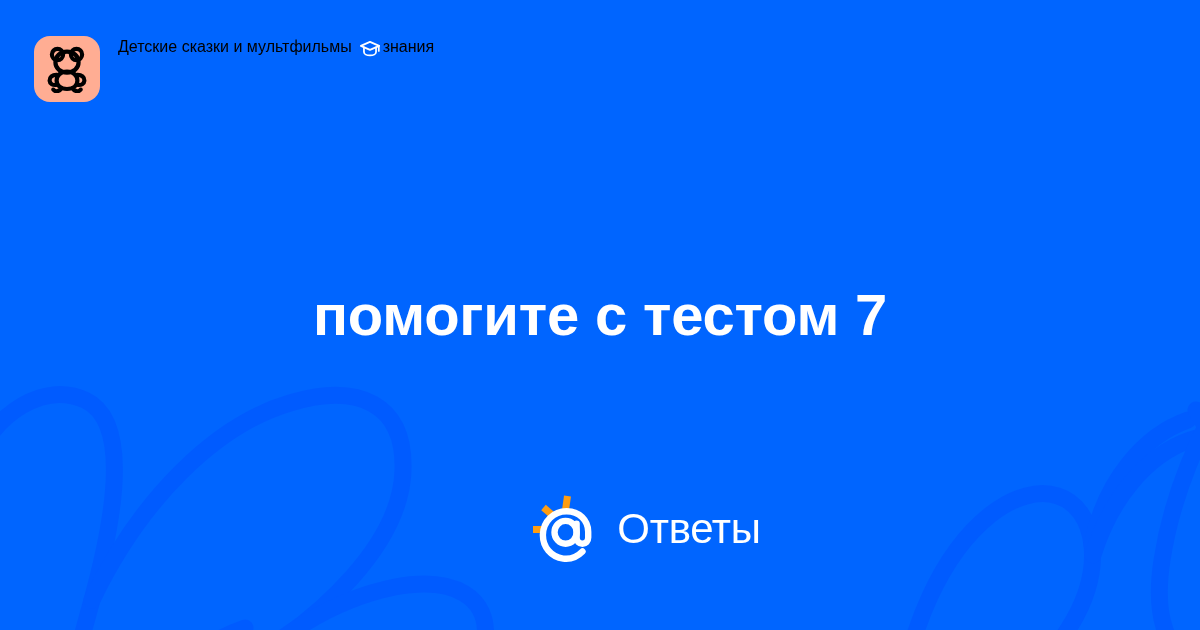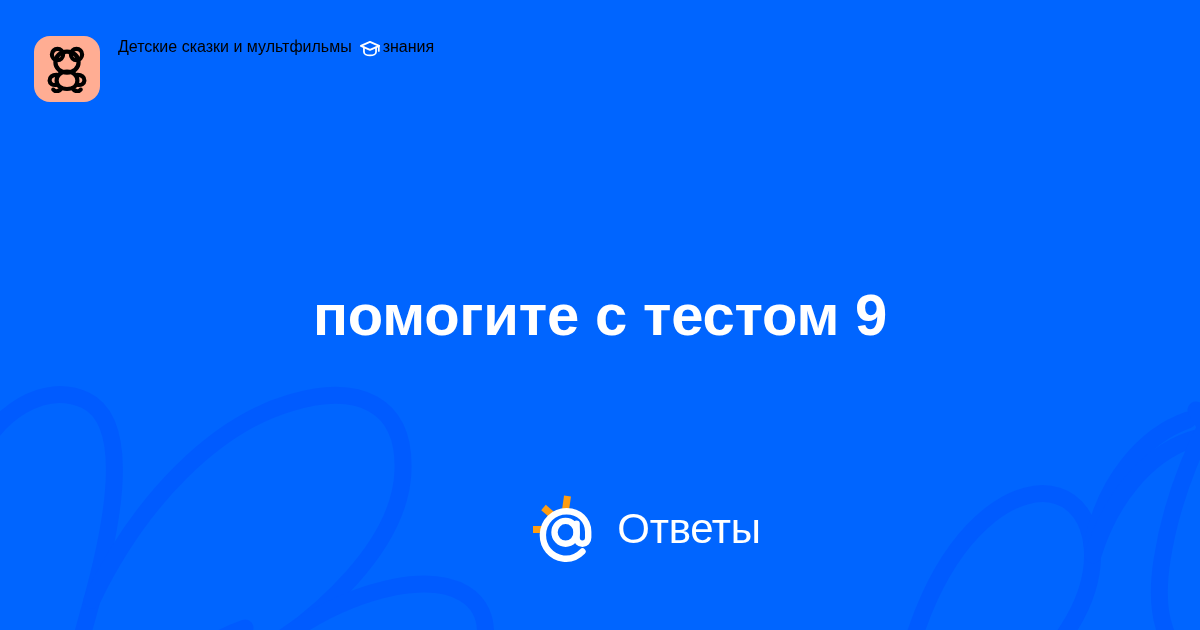--- a/index.html
+++ b/index.html
@@ -175,21 +175,21 @@
           <path d="M5.4 10.3 V15.2 C5.4 17.4 8.4 19 12 19 C15.6 19 18.6 17.4 18.6 15.2 V10.3" stroke="#FFFFFF" stroke-width="1.9" stroke-linecap="round" stroke-linejoin="round" fill="none"></path>
           <path d="M21.6 8.8 V14.1" stroke="#FFFFFF" stroke-width="1.9" stroke-linecap="round" fill="none"></path>
         </svg>
         <span>знания</span>
       </div>
     </div>
 
   </div>
 
   <div id="headline">
-    <h1 id="headline-text">помогите с тестом 9</h1>
+    <h1 id="headline-text">помогите с тестом 7</h1>
   </div>
 
   <div id="brand">
 
     <svg id="brand-mark" width="72" height="78" viewBox="0 0 72 78" fill="none" aria-hidden="true">
 
       <g stroke="#FF9D12" stroke-width="7" stroke-linecap="butt">
         <line x1="4" y1="39.5" x2="17" y2="39.5"></line>
         <line x1="14.5" y1="17.5" x2="25" y2="26.5"></line>
         <line x1="38.5" y1="6" x2="36.5" y2="20"></line>

